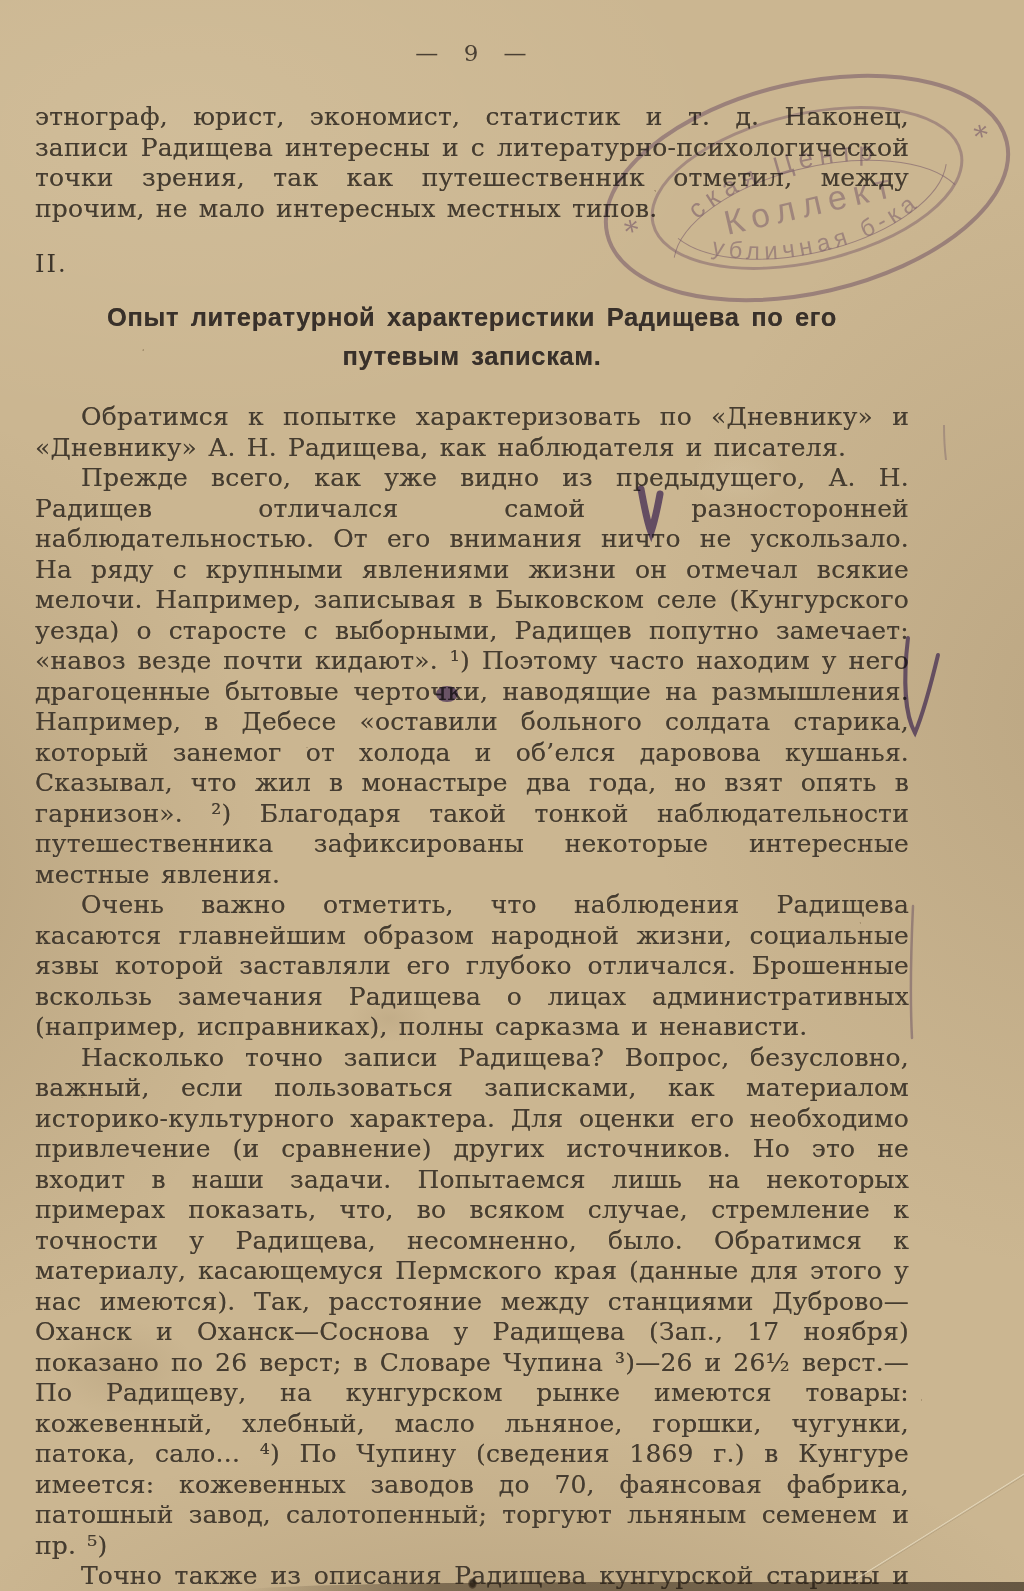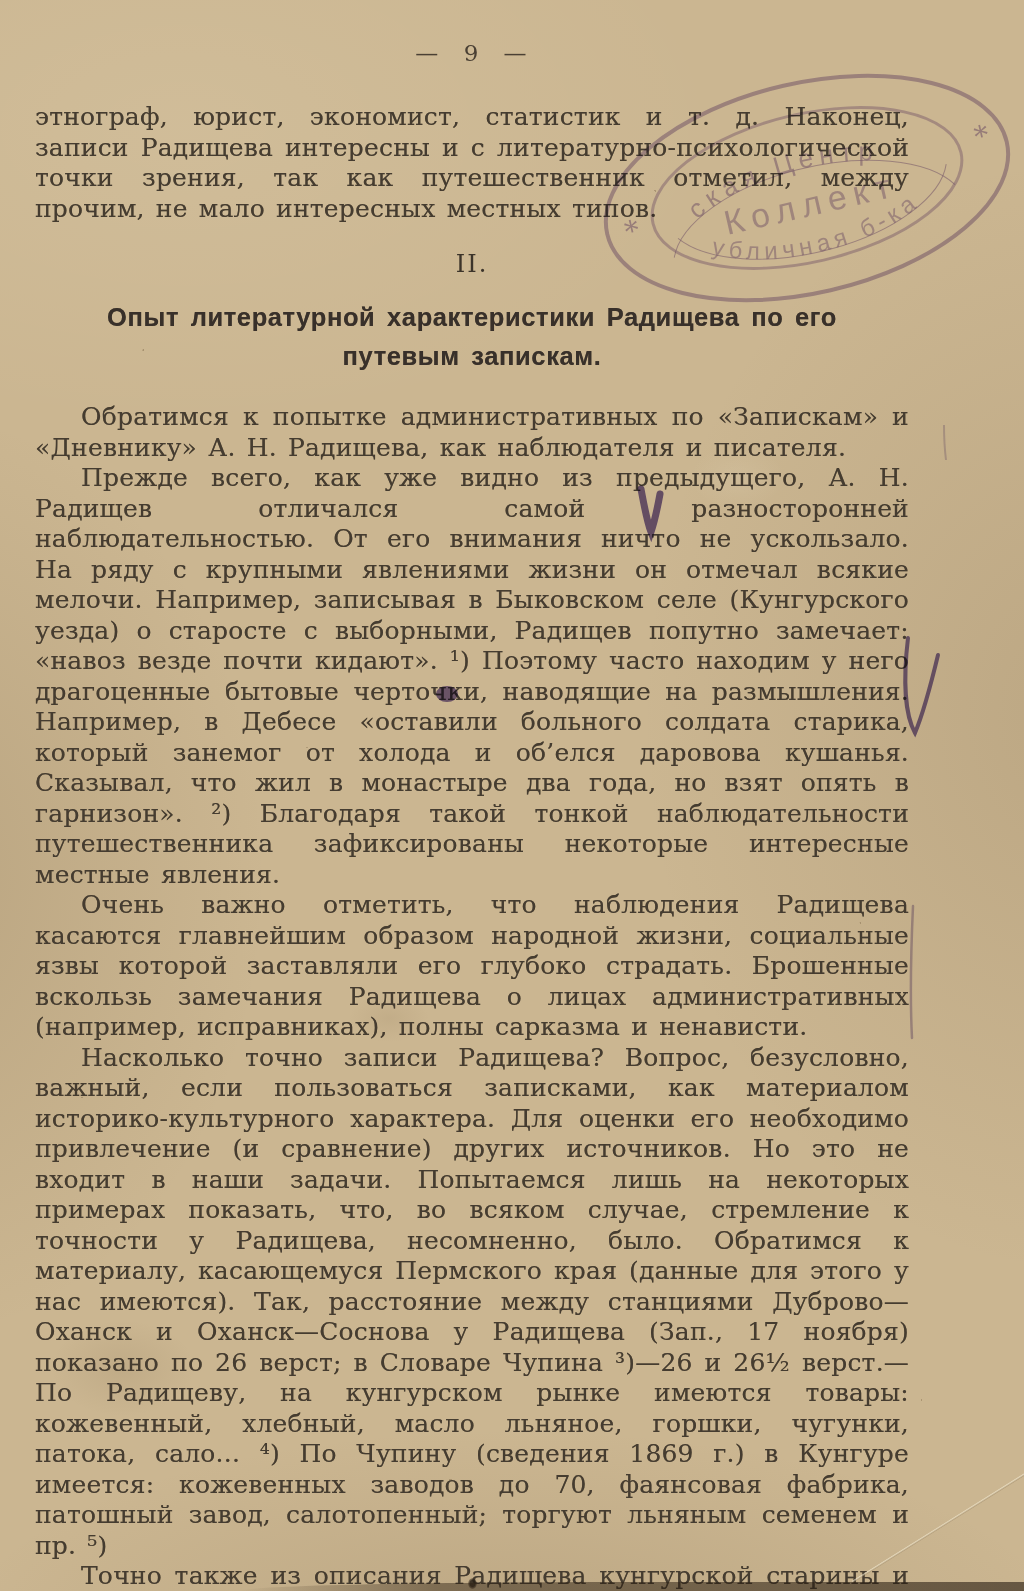--- a/index.html
+++ b/index.html
@@ -41,21 +41,21 @@
     color:#4a4034;margin:0 0 36px 0;word-spacing:14px;
   }
   .bodytext{
     font-size:25px;line-height:30.5px;text-align:justify;
     letter-spacing:0.2px;word-spacing:3px;color:#453c30;
     text-shadow:0 0 0.5px rgba(62,52,38,0.55);
     margin:0;
   }
   .indent{text-indent:46px;}
   .sec-num{
-    text-align:center;font-size:24px;color:#3c342a;
+    text-align:left;font-size:24px;color:#3c342a;
     margin:26px 0 20px 0;letter-spacing:2px;
   }
   .sec-title{
     font-family:"Liberation Sans", sans-serif;font-weight:bold;
     font-size:25.5px;line-height:39px;text-align:center;
     color:#38302a;letter-spacing:0.6px;word-spacing:4px;
     margin:3px 20px 26px 20px;
     text-shadow:0 0 0.5px rgba(50,42,32,0.6);
   }
   
@@ -90,23 +90,23 @@
 
   <div id="content">
     <p class="pagenum">—  9  —</p>
 
     <p class="bodytext">этнограф, юрист, экономист, статистик и т. д. Наконец, записи Радищева интересны и с литературно-психологической точки зрения, так как путешественник отметил, между прочим, не мало интересных местных типов.</p>
 
     <p class="sec-num">II.</p>
 
     <h1 class="sec-title">Опыт литературной характеристики Радищева по его путевым запискам.</h1>
 
-    <p class="bodytext indent">Обратимся к попытке административных по «Запискам» и «Дневнику» А. Н. Радищева, как наблюдателя и писателя.</p>
+    <p class="bodytext indent">Обратимся к попытке характеризовать по «Дневнику» и «Дневнику» А. Н. Радищева, как наблюдателя и писателя.</p>
     <p class="bodytext indent">Прежде всего, как уже видно из предыдущего, А. Н. Радищев отличался самой разносторонней наблюдательностью. От его внимания ничто не ускользало. На ряду с крупными явлениями жизни он отмечал всякие мелочи. Например, записывая в Быковском селе (Кунгурского уезда) о старосте с выборными, Радищев попутно замечает: «навоз везде почти кидают». ¹) Поэтому часто находим у него драгоценные бытовые черточки, наводящие на размышления. Например, в Дебесе «оставили больного солдата старика, который занемог от холода и об’елся даровова кушанья. Сказывал, что жил в монастыре два года, но взят опять в гарнизон». ²) Благодаря такой тонкой наблюдательности путешественника зафиксированы некоторые интересные местные явления.</p>
-    <p class="bodytext indent">Очень важно отметить, что наблюдения Радищева касаются главнейшим образом народной жизни, социальные язвы которой заставляли его глубоко страдать. Брошенные вскользь замечания Радищева о лицах административных (например, исправниках), полны сарказма и ненависти.</p>
+    <p class="bodytext indent">Очень важно отметить, что наблюдения Радищева касаются главнейшим образом народной жизни, социальные язвы которой заставляли его глубоко отличался. Брошенные вскользь замечания Радищева о лицах административных (например, исправниках), полны сарказма и ненависти.</p>
     <p class="bodytext indent">Насколько точно записи Радищева? Вопрос, безусловно, важный, если пользоваться записками, как материалом историко-культурного характера. Для оценки его необходимо привлечение (и сравнение) других источников. Но это не входит в наши задачи. Попытаемся лишь на некоторых примерах показать, что, во всяком случае, стремление к точности у Радищева, несомненно, было. Обратимся к материалу, касающемуся Пермского края (данные для этого у нас имеются). Так, расстояние между станциями Дуброво—Оханск и Оханск—Соснова у Радищева (Зап., 17 ноября) показано по 26 верст; в Словаре Чупина ³)—26 и 26½ верст.—По Радищеву, на кунгурском рынке имеются товары: кожевенный, хлебный, масло льняное, горшки, чугунки, патока, сало... ⁴) По Чупину (сведения 1869 г.) в Кунгуре имеется: кожевенных заводов до 70, фаянсовая фабрика, патошный завод, салотопенный; торгуют льняным семенем и пр. ⁵)</p>
     <p class="bodytext indent">Точно также из описания Радищева кунгурской старины и Чертова Городища (у Елабуги) видно желание быть точным.—Еще см. точное описание Святого ключа на Каме: «От’ехав несколько верст, выезжали смотреть Святой ключь, находящейся в лесу в средине горы. Ключь течет из вышины, изобильной водою. Часть оного проведена в роде бассейна или ямы, окладенной известным камнем, подле оного часовня, кружка для сбору, а из ямины сделан проток гребнем в три пальца шириною и в два вершка глубины, по которому вода стекает в Каму. Вода весьма чистая и вкусная, по ключу ростет крес, которой уже цвел; тут были и другие ключевые травы». ⁶)</p>
 
   </div>
 
   <svg id="stamp" viewBox="0 0 430 240">
     <g transform="rotate(-13 215 120)" fill="none" stroke="#7e5fa8" stroke-opacity="0.55">
       <ellipse cx="215" cy="120" rx="205" ry="105" stroke-width="4"></ellipse>
       <ellipse cx="215" cy="120" rx="158" ry="74" stroke-width="3" stroke-opacity="0.45"></ellipse>
       <path id="arcTop" d="M 70,158 A 150,72 0 0 1 360,150"></path>

